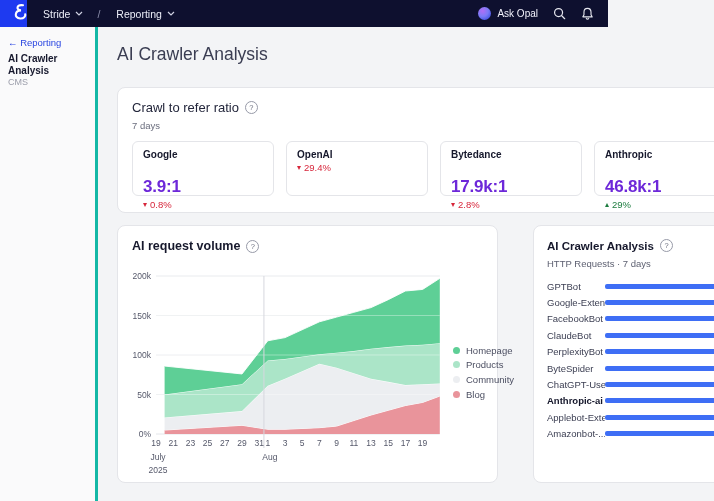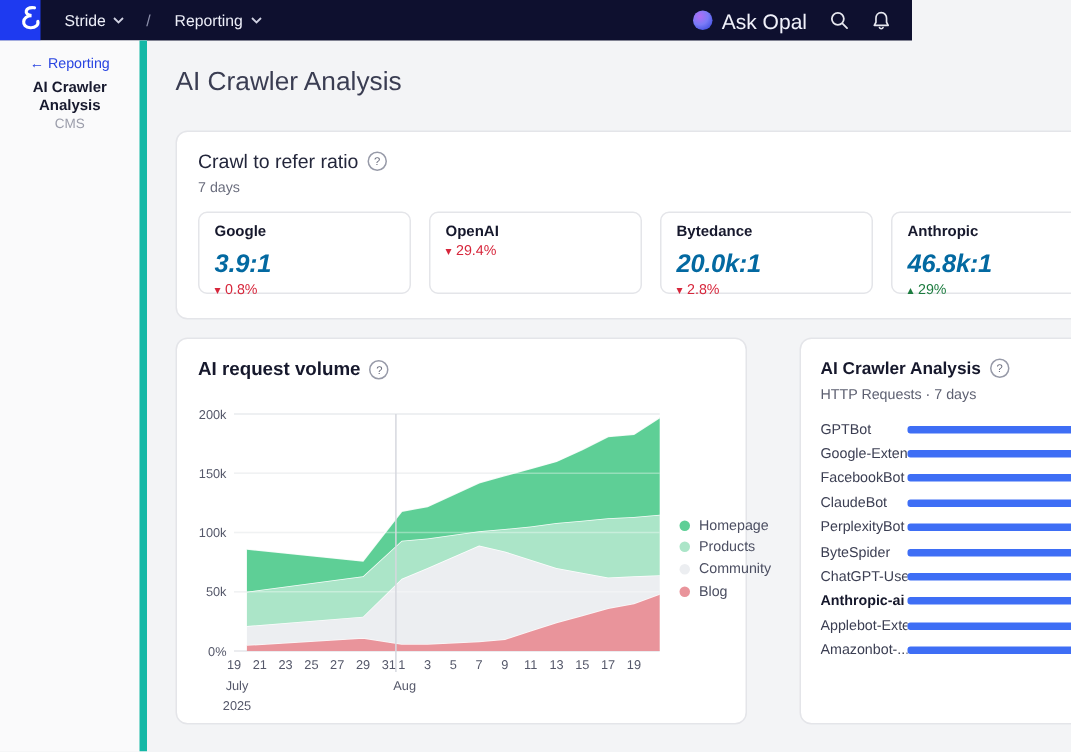--- a/index.html
+++ b/index.html
@@ -8,41 +8,41 @@
     background:#f3f4f6;font-family:"Liberation Sans", sans-serif;
     -webkit-font-smoothing:antialiased;
   }
   
   .topnav{position:absolute;left:0;top:0;width:608px;height:27px;background:#0e102f;display:flex;align-items:center;}
   .logo-box{width:27px;height:27px;background:#1e3af0;position:relative;flex:0 0 auto;}
   .logo-box svg{position:absolute;left:10px;top:3px;}
   .nav-item{color:#eceef8;font-size:10.5px;display:flex;align-items:center;gap:5px;margin-left:16px;cursor:pointer;}
   .nav-sep{color:#8e91ad;font-size:10.5px;margin-left:14px;}
   .nav-right{margin-left:auto;display:flex;align-items:center;gap:15px;padding-right:14px;}
-  .ask-opal{display:flex;align-items:center;gap:6px;color:#f0f1fa;font-size:14px;cursor:pointer;padding-left:24px;}
+  .ask-opal{display:flex;align-items:center;gap:6px;color:#f0f1fa;font-size:10px;cursor:pointer;padding-left:24px;}
   .opal-orb{width:13px;height:13px;border-radius:50%;background:radial-gradient(circle at 35% 30%, #b06df5 0%, #7b7bf7 45%, #2a3fd8 100%);}
   .nav-icon{display:flex;align-items:center;cursor:pointer;}
   
-  .sidebar{position:absolute;left:0;top:27px;width:98px;height:474px;background:#fafafb;border-right:5px solid #14b8a6;box-sizing:border-box;padding:10px 8px;text-align:center;}
+  .sidebar{position:absolute;left:0;top:27px;width:98px;height:474px;background:#fafafb;border-right:3px solid #14b8a6;box-sizing:border-box;padding:10px 8px;}
   .side-back{color:#2945e1;font-size:9.5px;cursor:pointer;}
   .side-title{color:#17192e;font-size:10px;font-weight:700;margin-top:5px;line-height:1.2;}
   .side-sub{color:#9b9daa;font-size:9px;margin-top:0;}
   
   .page-title{position:absolute;left:117px;top:44px;font-size:17.5px;color:#3a3d52;}
   .card{position:absolute;background:#fff;border:1px solid #e4e5e9;border-radius:8px;box-sizing:border-box;}
   #ratio-card{left:117px;top:87px;width:660px;height:126px;}
   .card-title-row{display:flex;align-items:center;gap:6px;}
   #ratio-card .card-title-row{padding:12px 14px 0 14px;}
   .ratio-title{font-size:13px;color:#23263b;}
   .help-icon{width:11px;height:11px;border:1px solid #979aa8;border-radius:50%;color:#6b6e7e;font-size:7.5px;line-height:11px;text-align:center;cursor:pointer;flex:0 0 auto;}
   .period{font-size:9.5px;color:#6a6d7d;padding:5px 14px 0 14px;}
   .stats-row{position:absolute;left:14px;top:53px;display:flex;gap:12px;}
   .stat-card{width:142px;height:55px;border:1px solid #e4e5e9;border-radius:6px;box-sizing:border-box;padding:7px 10px;background:#fff;}
   .stat-label{font-size:10px;font-weight:700;color:#16182c;}
-  .stat-value{font-size:17px;font-weight:700;color:#0369a1;margin-top:6px;letter-spacing:-0.2px;font-style:italic;}
+  .stat-value{font-size:17px;font-weight:700;color:#6d28d9;margin-top:17px;letter-spacing:-0.2px;}
   .stat-delta{font-size:9.5px;margin-top:2px;display:flex;align-items:center;gap:3px;}
   .stat-delta.down{color:#d7263b;}
   .stat-delta.up{color:#1c7c3f;}
   .delta-tri{font-size:8px;}
   
   #volume-card{left:117px;top:225px;width:381px;height:258px;}
   #volume-card .card-title-row{padding:13px 14px 0 14px;}
   .bold-title{font-size:12.5px;font-weight:700;color:#16182c;}
   #volume-chart{position:absolute;left:0;top:40px;}
   .legend{position:absolute;left:335px;top:117px;}
@@ -128,21 +128,21 @@
       </div>
       <div class="stat-card">
         <div class="stat-label">OpenAI</div>
         <div class="stat-delta down">
           <span class="delta-tri">▾</span>
           <span>29.4%</span>
         </div>
       </div>
       <div class="stat-card">
         <div class="stat-label">Bytedance</div>
-        <div class="stat-value">20.0k:1</div>
+        <div class="stat-value">17.9k:1</div>
         <div class="stat-delta down">
           <span class="delta-tri">▾</span>
           <span>2.8%</span>
         </div>
       </div>
       <div class="stat-card">
         <div class="stat-label">Anthropic</div>
         <div class="stat-value">46.8k:1</div>
         <div class="stat-delta up">
           <span class="delta-tri">▴</span>

